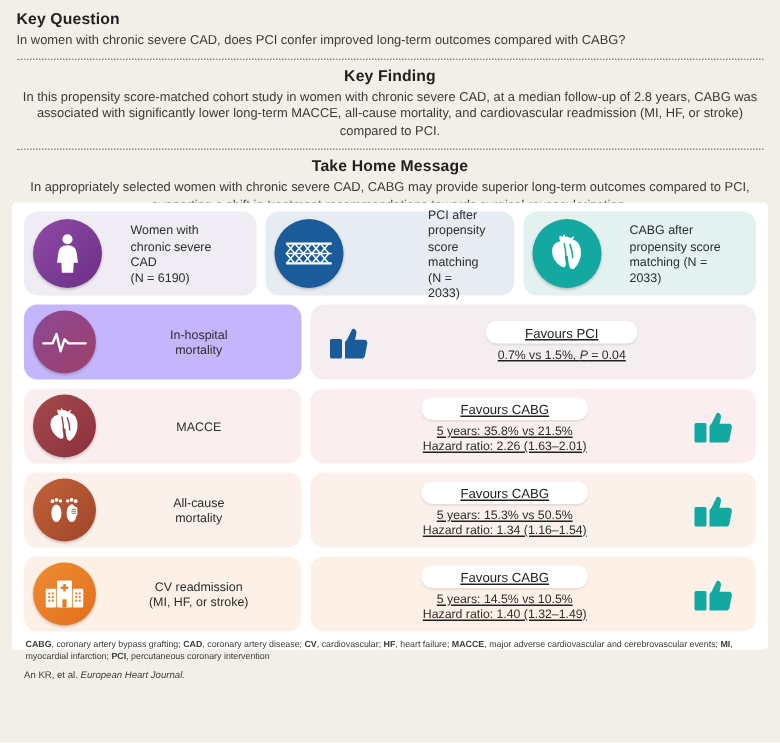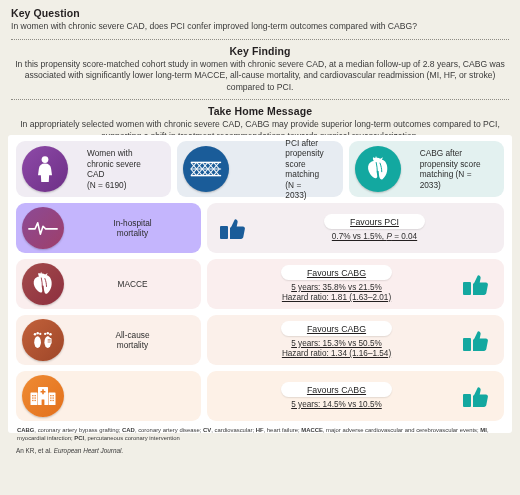--- a/index.html
+++ b/index.html
@@ -214,21 +214,21 @@
               <path d="M13.5 7 C14.5 9.5 15 12 15 14.5"></path>
             </g>
           </svg>
         </div>
         <div class="row-left-txt">MACCE</div>
       </div>
       <div class="row-right r-macce">
         <div class="stat-block">
           <div class="pill">Favours CABG</div>
           <div class="stat-line">5 years: 35.8% vs 21.5%</div>
-          <div class="stat-line">Hazard ratio: 1.81 (1.63–2.01)</div>
+          <div class="stat-line">Hazard ratio: 2.26 (1.63–2.01)</div>
         </div>
         <div class="thumb">
           <svg width="30" height="28" viewBox="0 0 30 28" fill="#13a8a0">
             <rect x="1" y="12" width="8" height="13" rx="1"></rect>
             <path d="M11 25h11c1.2 0 2.1-.8 2.3-1.9l1.6-8.3c.2-1.2-.7-2.3-2-2.3h-6.2l.9-4.2c.3-1.4-.5-2.8-1.9-3.1-.5-.1-.9.1-1.1.6l-3.2 6.6-1.4 1.6z"></path>
           </svg>
         </div>
       </div>
     </div>
 
@@ -293,25 +293,27 @@
                 <rect x="21.2" y="11" width="1.3" height="1.3"></rect>
                   <rect x="23.5" y="11" width="1.3" height="1.3"></rect>
                 <rect x="21.2" y="13.4" width="1.3" height="1.3"></rect>
                   <rect x="23.5" y="13.4" width="1.3" height="1.3"></rect>
                 <rect x="21.2" y="15.8" width="1.3" height="1.3"></rect>
                   <rect x="23.5" y="15.8" width="1.3" height="1.3"></rect>
               </g>
             </g>
           </svg>
         </div>
+        <div class="row-left-txt">CV readmission<br>(MI, HF, or stroke)</div>
       </div>
       <div class="row-right r-cv">
         <div class="stat-block">
           <div class="pill">Favours CABG</div>
           <div class="stat-line">5 years: 14.5% vs 10.5%</div>
+          <div class="stat-line">Hazard ratio: 1.40 (1.32–1.49)</div>
         </div>
         <div class="thumb">
           <svg width="30" height="28" viewBox="0 0 30 28" fill="#13a8a0">
             <rect x="1" y="12" width="8" height="13" rx="1"></rect>
             <path d="M11 25h11c1.2 0 2.1-.8 2.3-1.9l1.6-8.3c.2-1.2-.7-2.3-2-2.3h-6.2l.9-4.2c.3-1.4-.5-2.8-1.9-3.1-.5-.1-.9.1-1.1.6l-3.2 6.6-1.4 1.6z"></path>
           </svg>
         </div>
       </div>
     </div>
 

